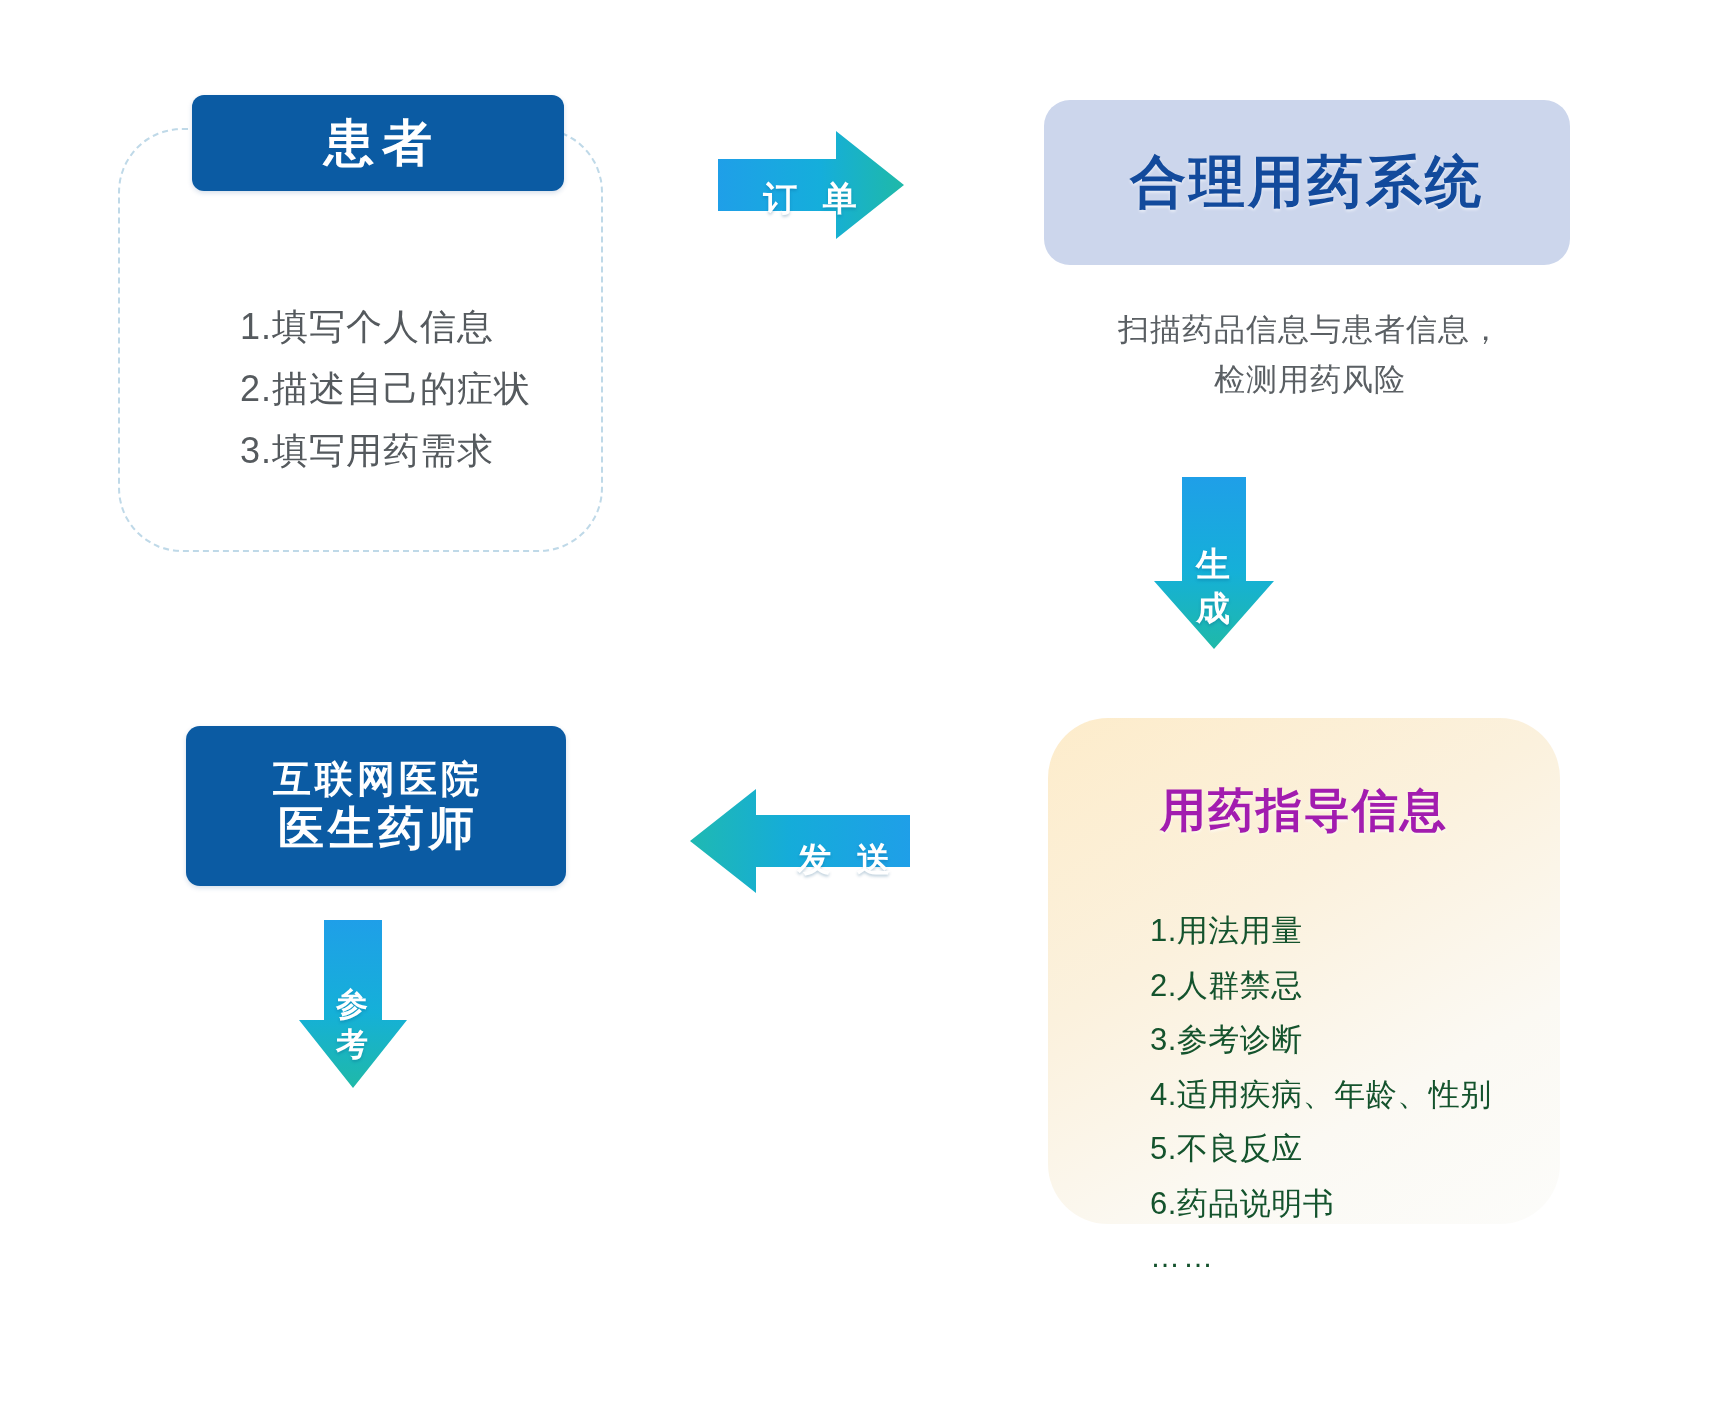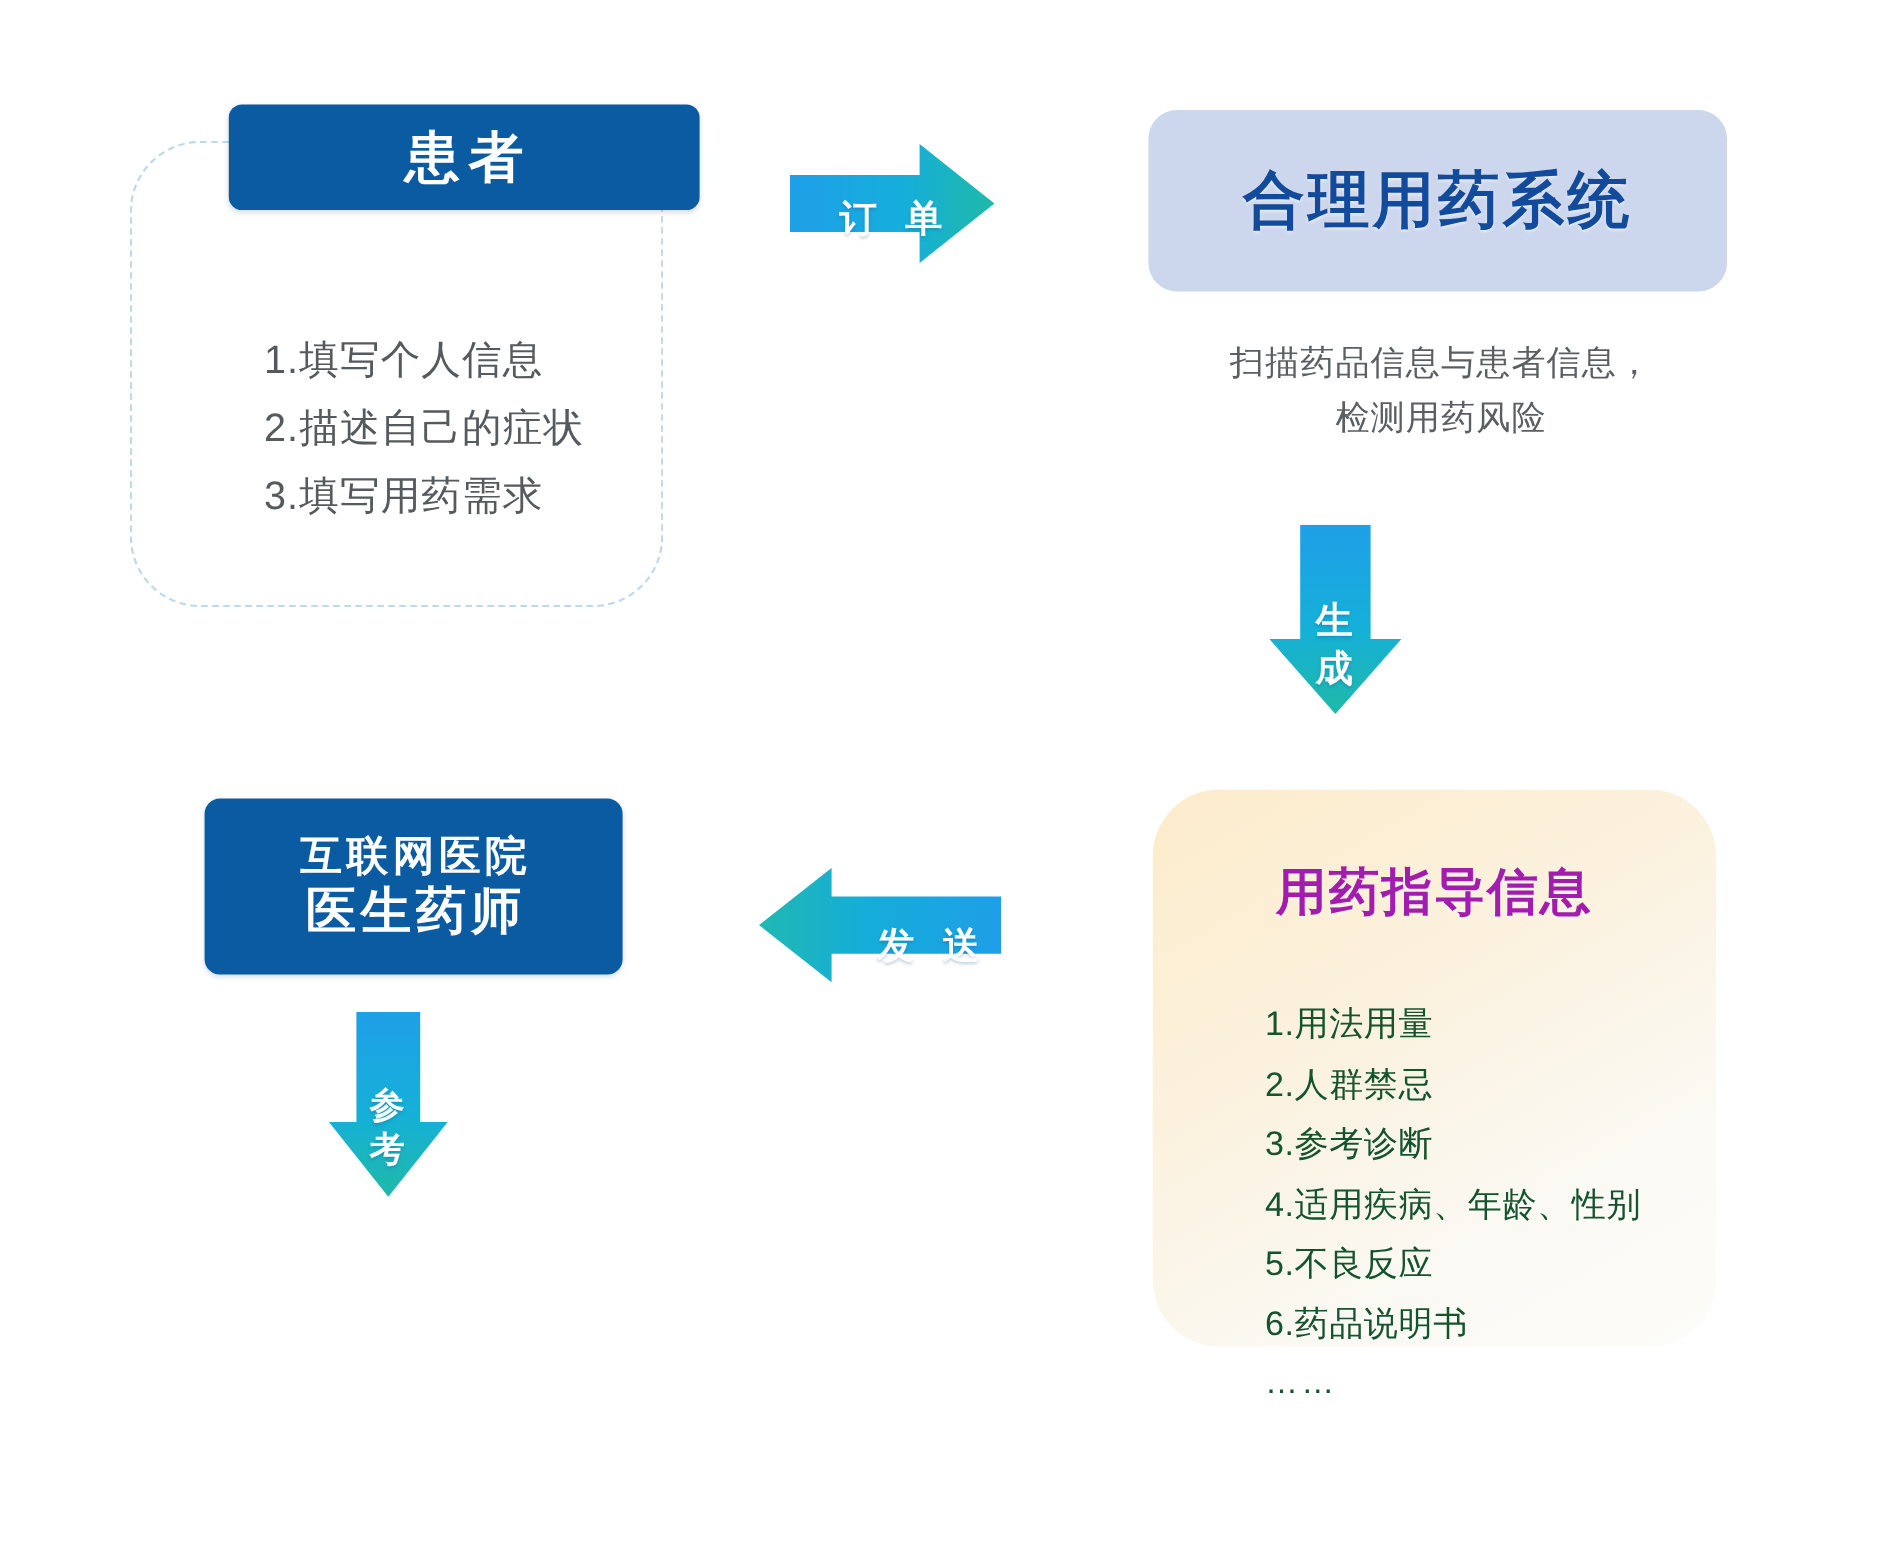--- a/index.html
+++ b/index.html
@@ -28,23 +28,23 @@
     flex-direction: column;
     align-items: center;
     justify-content: center;
     color: #ffffff;
     text-align: center;
     letter-spacing: 2px;
   }
 
   
   #patient-box {
-    left: 208px;
+    left: 192px;
     top: 95px;
-    width: 428px;
+    width: 372px;
     height: 96px;
   }
   #patient-box .title {
     font-size: 50px;
     font-weight: bold;
     letter-spacing: 8px;
     text-indent: 8px;
     line-height: 1;
   }
 

